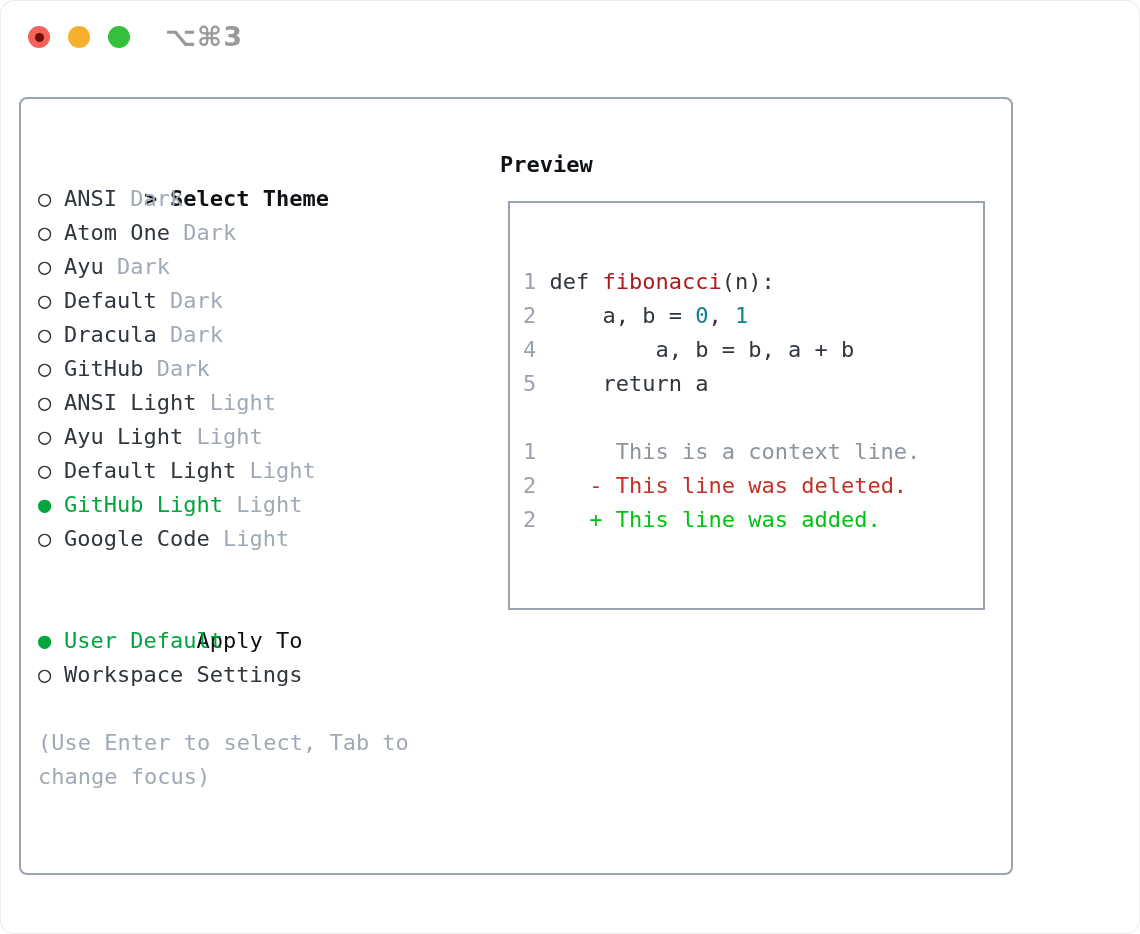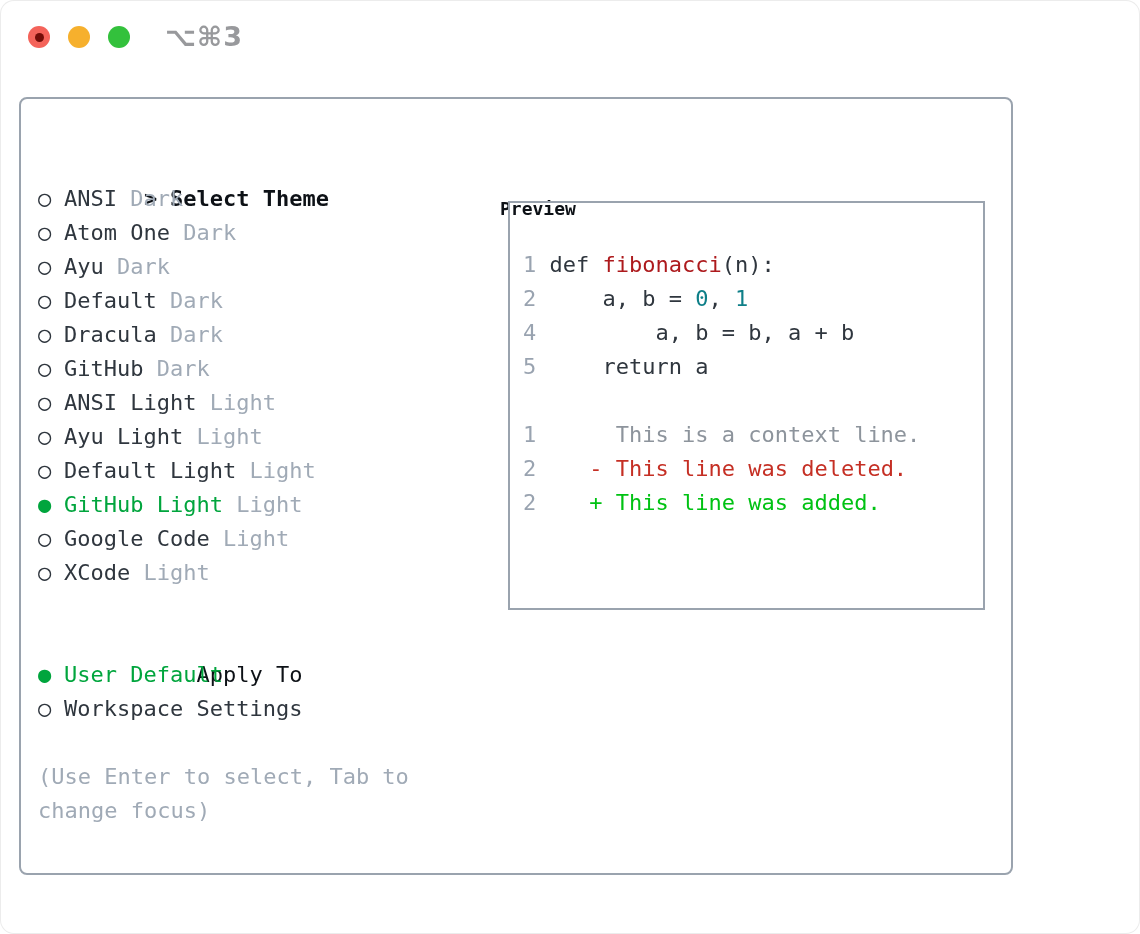--- a/index.html
+++ b/index.html
@@ -55,27 +55,27 @@
   .apply-block{margin-top:34px;}
   .apply-header{white-space:pre;height:34px;color:var(--header_black);}
   .apply-header .bullet{}
   .hint{
     margin-top:34px;color:var(--muted);
     white-space:normal;line-height:34px;
   }
   
   .preview-title{
     position:absolute;left:479px;top:49px;
-    font-size:18px;line-height:34px;font-weight:700;color:var(--header_black);margin-top:44px;
+    font-size:22px;line-height:34px;font-weight:700;color:var(--header_black);
   }
   .preview-box{
     position:absolute;left:487px;top:102px;width:477px;height:409px;
     border:2px solid var(--panel_border);
     box-sizing:border-box;
-    padding:45px 10px 0 13px;
+    padding:62px 10px 0 13px;
     overflow:hidden;
   }
   .code-line{white-space:pre;font-size:22px;line-height:34px;height:34px;color:var(--text_dark);}
   .seg-linenum{color:var(--linenum_gray);}
   .seg-code{color:var(--text_dark);}
   .seg-function{color:var(--func_red);}
   .seg-builtin{color:var(--builtin_blue);}
   .seg-number{color:var(--number_teal);}
   .seg-context{color:var(--context_gray);margin-top:32px;}
   .seg-removed{color:var(--diff_red);}
@@ -106,21 +106,20 @@
           <div class="row"><span class="bullet">○</span><span class="name">Atom One</span><span class="variant"> Dark</span></div>
           <div class="row"><span class="bullet">○</span><span class="name">Ayu</span><span class="variant"> Dark</span></div>
           <div class="row"><span class="bullet">○</span><span class="name">Default</span><span class="variant"> Dark</span></div>
           <div class="row"><span class="bullet">○</span><span class="name">Dracula</span><span class="variant"> Dark</span></div>
           <div class="row"><span class="bullet">○</span><span class="name">GitHub</span><span class="variant"> Dark</span></div>
           <div class="row"><span class="bullet">○</span><span class="name">ANSI Light</span><span class="variant"> Light</span></div>
           <div class="row"><span class="bullet">○</span><span class="name">Ayu Light</span><span class="variant"> Light</span></div>
           <div class="row"><span class="bullet">○</span><span class="name">Default Light</span><span class="variant"> Light</span></div>
           <div class="row selected"><span class="bullet">●</span><span class="name">GitHub Light</span><span class="variant"> Light</span></div>
           <div class="row"><span class="bullet">○</span><span class="name">Google Code</span><span class="variant"> Light</span></div>
-          <div class="row"><span class="bullet">○</span><span class="name">XCode</span><span class="variant"> Light</span></div>
         </div>
 
       <div class="apply-block">
         <div class="apply-header">
           <span class="bullet"> </span><span>Apply To</span>
         </div>
         <div id="apply-list">
             <div class="row selected"><span class="bullet">●</span><span class="name">User Default</span></div>
             <div class="row"><span class="bullet">○</span><span class="name">Workspace Settings</span></div>
           </div>

